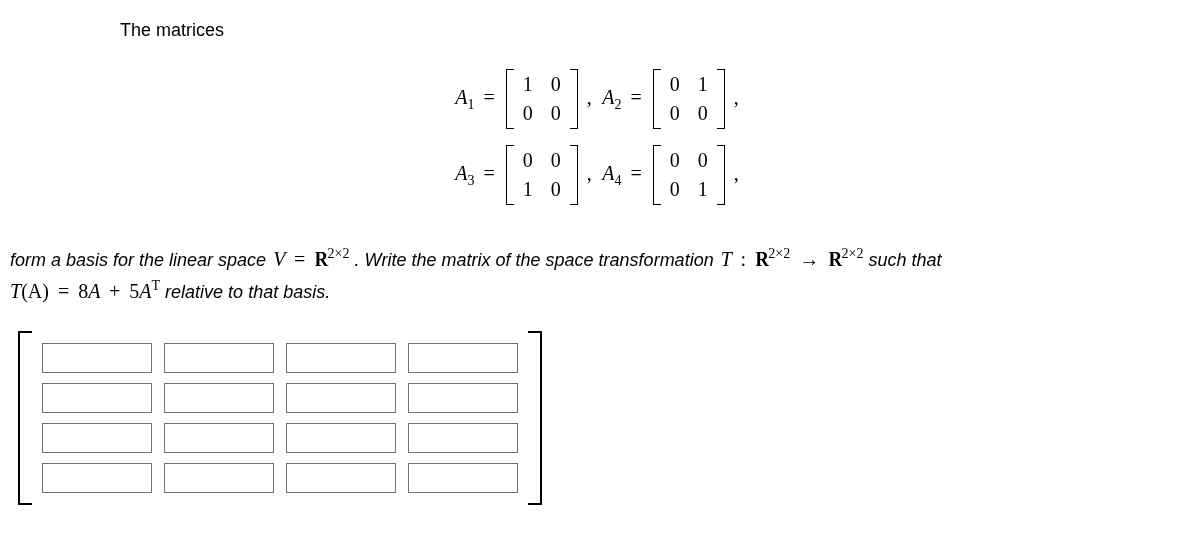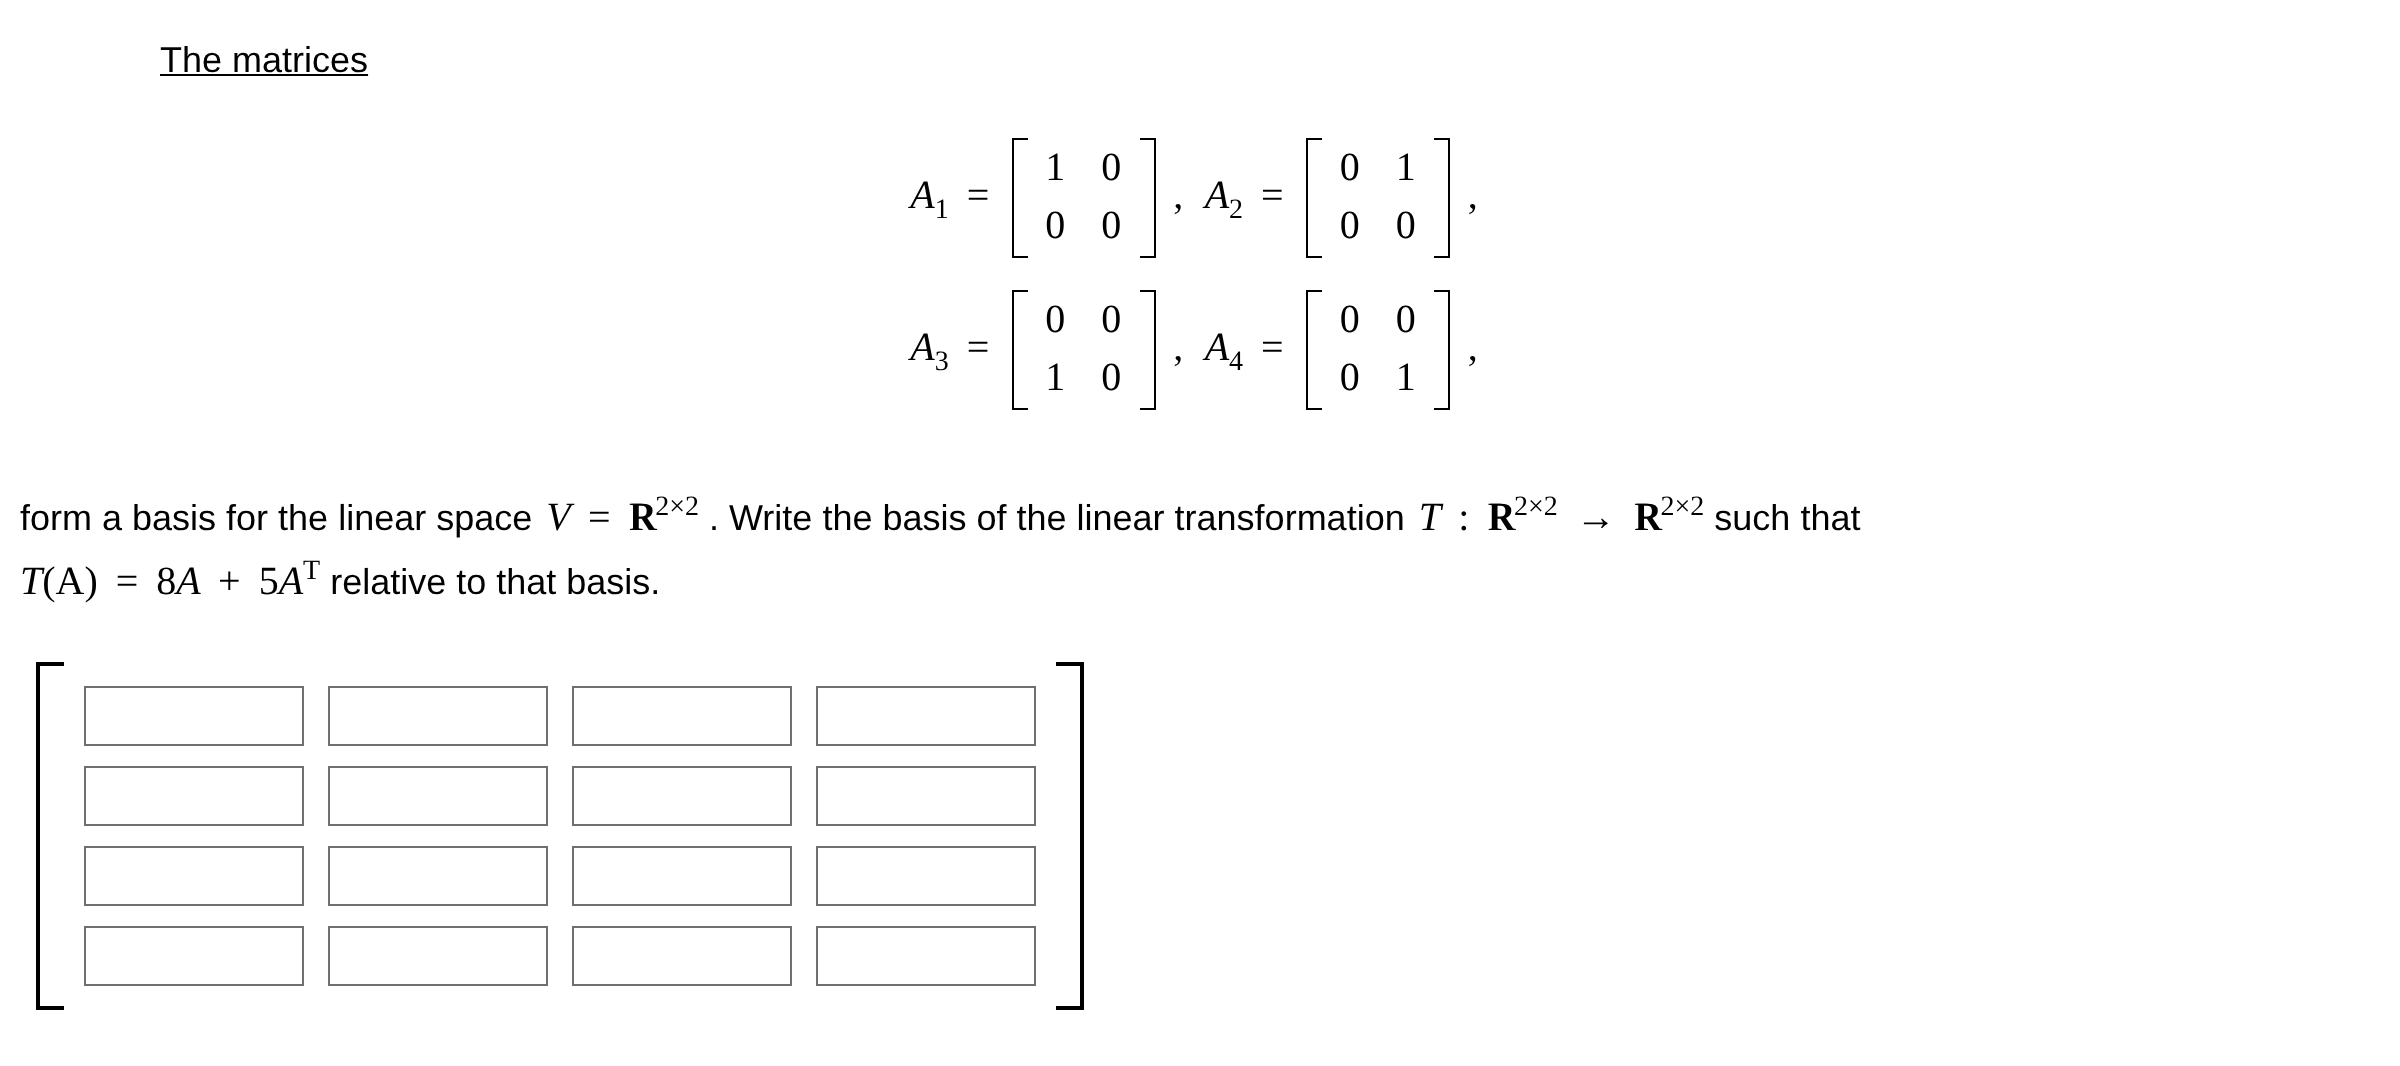--- a/index.html
+++ b/index.html
@@ -9,23 +9,22 @@
     }
     body {
       font-family: Arial, Helvetica, sans-serif;
       font-size: 18px;
       color: #000;
       background: #fff;
       padding: 20px 10px;
       width: 1200px;
     }
     .intro {
-      margin-left: 70px;
+      margin-left: 110px;
       margin-bottom: 20px;
-      text-decoration: underline;
     }
     .equations-block {
       text-align: center;
       margin: 20px 0 30px 0;
       text-decoration: underline;
     }
     .eq-row {
       display: inline-block;
       margin: 8px 0;
     }
@@ -81,20 +80,21 @@
     .matrix-cells span {
       text-align: center;
       min-width: 12px;
     }
     .problem-text {
       margin: 10px 0 6px 0;
       line-height: 1.6;
     }
     .problem-text .part {
       margin-right: 2px;
+      font-style: italic;
     }
     .bbold {
       font-family: 'Times New Roman', Times, serif;
       font-weight: normal;
       position: relative;
       display: inline-block;
       font-style: normal;
     }
     .bbold::after {
       content: attr(data-letter);
@@ -208,21 +208,21 @@
     </span>
   </div>
 </div>
 
 <div class="problem-text">
   <span class="part">form a basis for the linear space </span>
   <span class="math-inline">
     <span>V</span>
     <span class="op"> = </span>
     <span class="bbold" data-letter="R">R</span><span class="sup num">2×2</span>
-  </span><span class="part">. Write the basis of the linear transformation </span><span class="math-inline">
+  </span><span class="part">. Write the matrix of the space transformation </span><span class="math-inline">
     <span>T</span>
     <span class="op"> : </span>
     <span class="bbold" data-letter="R">R</span><span class="sup num">2×2</span>
     <span class="op"> → </span>
     <span class="bbold" data-letter="R">R</span><span class="sup num">2×2</span>
   </span>
   <span class="part"> such that</span>
   <br>
   <span class="math-inline">
     <span>T</span><span class="num">(A)</span>

